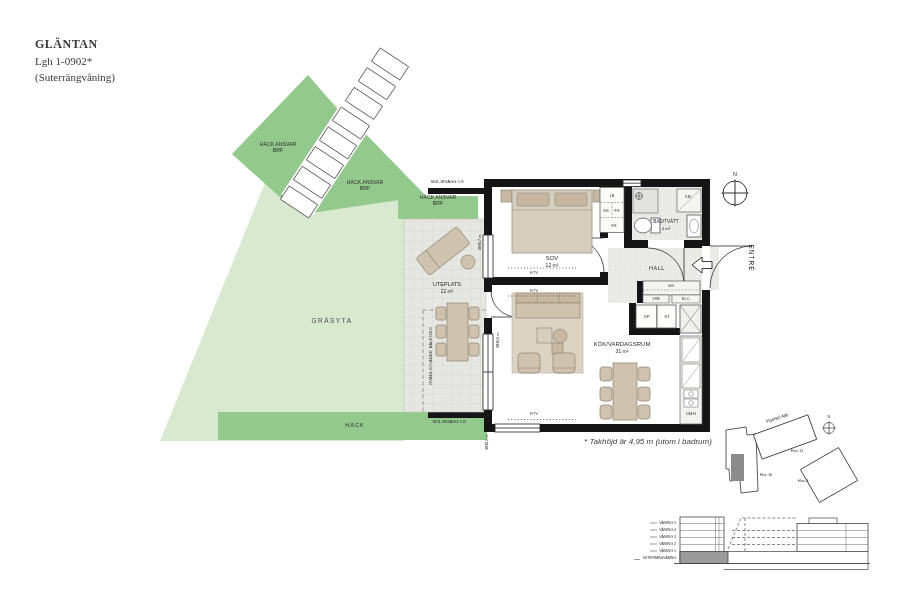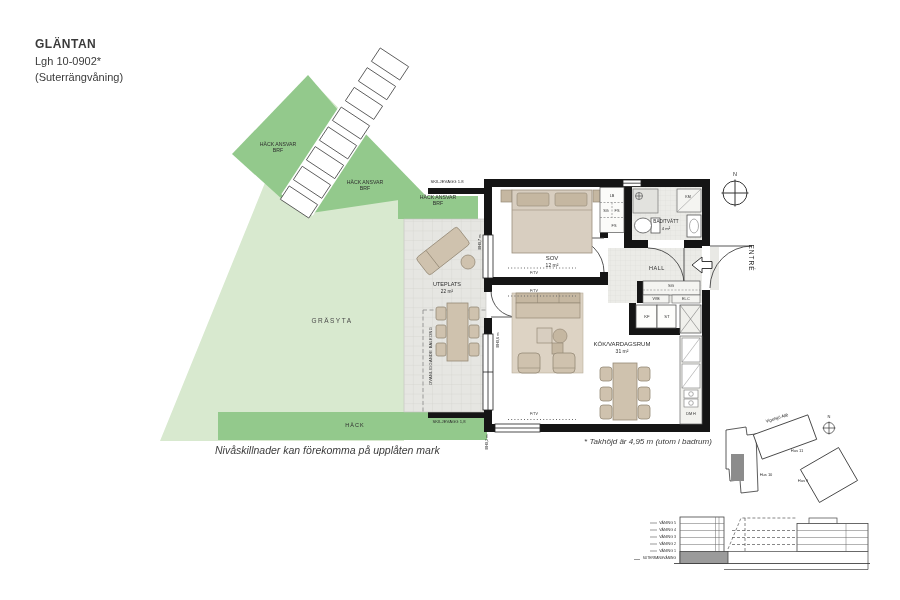--- a/index.html
+++ b/index.html
@@ -6,21 +6,21 @@
   .stage{position:relative;width:900px;height:600px;background:#fff;overflow:hidden;
          font-family:"Liberation Sans",sans-serif}
   .stage svg{position:absolute;left:0;top:0}
   .lbl{position:absolute;color:#2e2e2e;white-space:nowrap;line-height:1.15;
        transform:translate(-50%,-50%);text-align:center}
   .tl{transform:none;text-align:left}
   .wrap{white-space:normal}
   .rX{transform:translate(-50%,-50%) rotate(-90deg)}
   .rY{transform:translate(-50%,-50%) rotate(90deg)}
   .r17{transform:translate(-50%,-50%) rotate(-17deg)}
-  .mono{font-family:Liberation Sans, sans-serif;color:#3a3a3a}
+  .mono{font-family:Liberation Serif, serif;color:#3a3a3a}
   .it{font-style:italic;color:#3c3c3c}
   .ra{transform:none;text-align:right}
 </style>
 </head>
 <body>
 
 <div class="stage">
 
 <svg width="900" height="600" viewBox="0 0 900 600">
   <defs>
@@ -267,31 +267,30 @@
           <line x1="797" y1="537.5" x2="868" y2="537.5"></line>
       <line x1="797" y1="544.5" x2="868" y2="544.5"></line>
           <line x1="846" y1="523.5" x2="846" y2="551.5"></line>
     </g>
     <line x1="724" y1="569.5" x2="868" y2="569.5" stroke-width="0.7"></line>
     <line x1="868" y1="551.5" x2="868" y2="569.5" stroke-width="0.7"></line>
   </g>
 </svg>
 
 <div class="lbl tl mono" style="left:35px;top:38px;font-size:12px;font-weight:bold;letter-spacing:0.5px">GLÄNTAN</div>
-<div class="lbl tl mono" style="left:35px;top:55px;font-size:11px">Lgh 10-0902*</div>
+<div class="lbl tl mono" style="left:35px;top:55px;font-size:11px">Lgh 1-0902*</div>
 <div class="lbl tl mono" style="left:35px;top:71px;font-size:11px">(Suterrängvåning)</div>
 
 <div class="lbl wrap" style="left:278px;top:148px;width:48px;font-size:5.2px;margin-left:-24px;margin-top:-6px;transform:none">HÄCK ANSVAR BRF</div>
 <div class="lbl wrap" style="left:365px;top:186px;width:48px;font-size:5.2px;margin-left:-24px;margin-top:-6px;transform:none">HÄCK ANSVAR BRF</div>
 <div class="lbl wrap" style="left:438px;top:201px;width:48px;font-size:5.2px;margin-left:-24px;margin-top:-6px;transform:none">HÄCK ANSVAR BRF</div>
 <div class="lbl" style="left:332px;top:321px;font-size:6.5px;letter-spacing:1.5px;color:#4a4a4a">GRÄSYTA</div>
 <div class="lbl" style="left:355px;top:425px;font-size:5.5px;letter-spacing:1px">HÄCK</div>
 <div class="lbl" style="left:447px;top:182px;font-size:4.2px">SKILJEVÄGG 1.8</div>
 <div class="lbl" style="left:449px;top:422px;font-size:4.2px">SKILJEVÄGG 1,8</div>
-<div class="lbl tl it" style="left:215px;top:444px;font-size:10.5px">Nivåskillnader kan förekomma på upplåten mark</div>
 
 <div class="lbl" style="left:552px;top:258px;font-size:6px">SOV</div>
 <div class="lbl" style="left:552px;top:266px;font-size:5px">12 m²</div>
 <div class="lbl" style="left:666px;top:222px;font-size:4.6px">BAD/TVÄTT</div>
 <div class="lbl" style="left:666px;top:229px;font-size:4.2px">4 m²</div>
 <div class="lbl" style="left:657px;top:268px;font-size:5.5px;letter-spacing:0.5px">HALL</div>
 <div class="lbl" style="left:622px;top:344px;font-size:6px">KÖK/VARDAGSRUM</div>
 <div class="lbl" style="left:622px;top:352px;font-size:5px">31 m²</div>
 <div class="lbl" style="left:447px;top:284px;font-size:5.5px">UTEPLATS</div>
 <div class="lbl" style="left:447px;top:292px;font-size:4.8px">22 m²</div>

